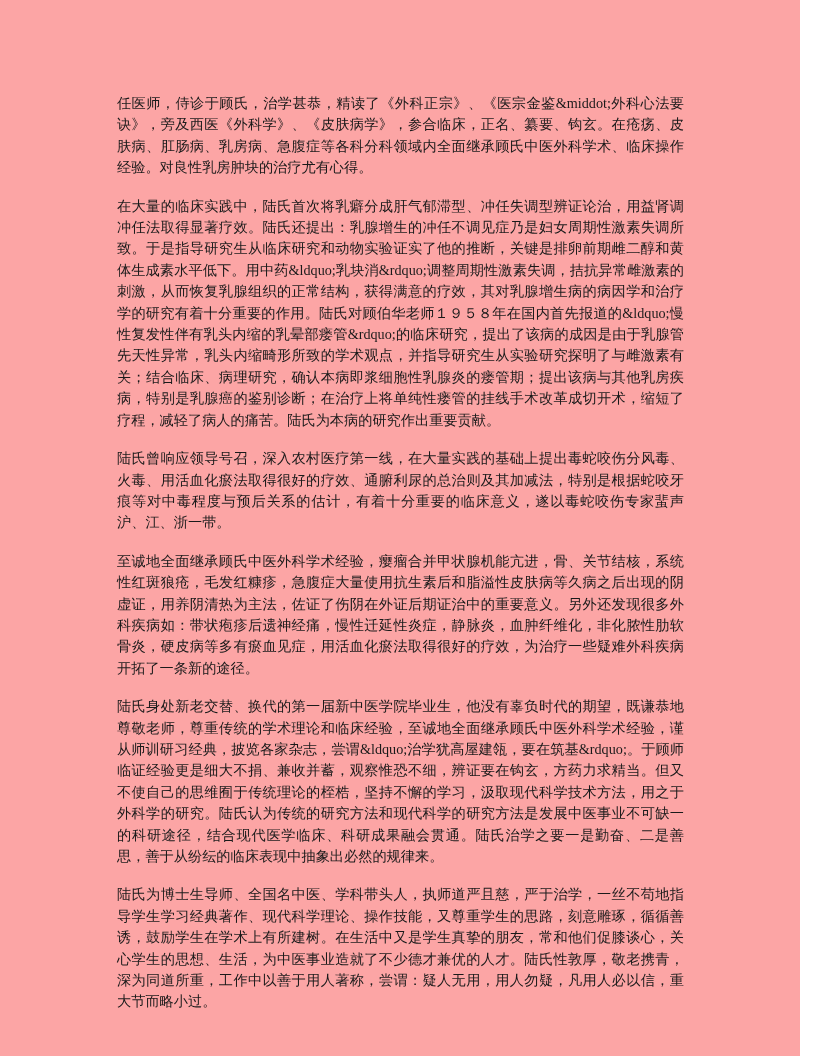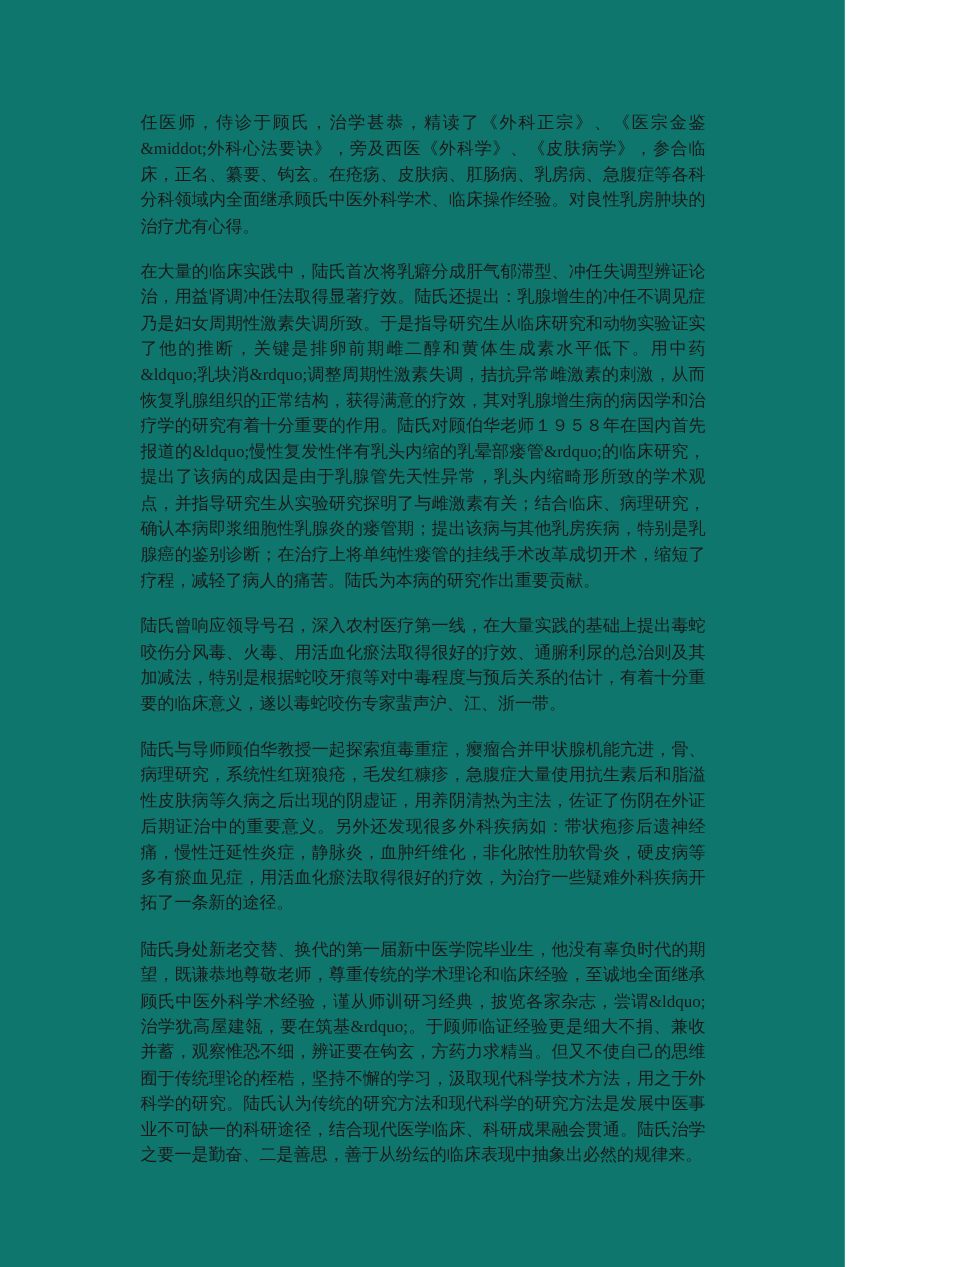--- a/index.html
+++ b/index.html
@@ -3,23 +3,23 @@
 <meta charset="utf-8">
 <style>
   html, body {
     margin: 0;
     padding: 0;
     background: #ffffff;
   }
   .page {
     position: relative;
     box-sizing: border-box;
-    width: 704px;
+    width: 800px;
     height: 1056px;
-    background: #0f766e;
+    background: #fca5a5;
     overflow: hidden;
     padding: 93px 116px 40px 117px;
   }
   .doc-paragraph {
     margin: 0 0 17px 0;
     font-family: "Liberation Serif", "DejaVu Serif", serif;
     font-size: 14.2px;
     line-height: 21.4px;
     color: #1a1a1a;
     text-align: justify;
@@ -28,15 +28,16 @@
     overflow-wrap: break-word;
   }
 </style>
 </head>
 <body>
 
 <div class="page">
   <p class="doc-paragraph">任医师，侍诊于顾氏，治学甚恭，精读了《外科正宗》、《医宗金鉴&amp;middot;外科心法要诀》，旁及西医《外科学》、《皮肤病学》，参合临床，正名、纂要、钩玄。在疮疡、皮肤病、肛肠病、乳房病、急腹症等各科分科领域内全面继承顾氏中医外科学术、临床操作经验。对良性乳房肿块的治疗尤有心得。</p>
   <p class="doc-paragraph">在大量的临床实践中，陆氏首次将乳癖分成肝气郁滞型、冲任失调型辨证论治，用益肾调冲任法取得显著疗效。陆氏还提出：乳腺增生的冲任不调见症乃是妇女周期性激素失调所致。于是指导研究生从临床研究和动物实验证实了他的推断，关键是排卵前期雌二醇和黄体生成素水平低下。用中药&amp;ldquo;乳块消&amp;rdquo;调整周期性激素失调，拮抗异常雌激素的刺激，从而恢复乳腺组织的正常结构，获得满意的疗效，其对乳腺增生病的病因学和治疗学的研究有着十分重要的作用。陆氏对顾伯华老师１９５８年在国内首先报道的&amp;ldquo;慢性复发性伴有乳头内缩的乳晕部瘘管&amp;rdquo;的临床研究，提出了该病的成因是由于乳腺管先天性异常，乳头内缩畸形所致的学术观点，并指导研究生从实验研究探明了与雌激素有关；结合临床、病理研究，确认本病即浆细胞性乳腺炎的瘘管期；提出该病与其他乳房疾病，特别是乳腺癌的鉴别诊断；在治疗上将单纯性瘘管的挂线手术改革成切开术，缩短了疗程，减轻了病人的痛苦。陆氏为本病的研究作出重要贡献。</p>
   <p class="doc-paragraph">陆氏曾响应领导号召，深入农村医疗第一线，在大量实践的基础上提出毒蛇咬伤分风毒、火毒、用活血化瘀法取得很好的疗效、通腑利尿的总治则及其加减法，特别是根据蛇咬牙痕等对中毒程度与预后关系的估计，有着十分重要的临床意义，遂以毒蛇咬伤专家蜚声沪、江、浙一带。</p>
-  <p class="doc-paragraph">陆氏与导师顾伯华教授一起探索疽毒重症，瘿瘤合并甲状腺机能亢进，骨、病理研究，系统性红斑狼疮，毛发红糠疹，急腹症大量使用抗生素后和脂溢性皮肤病等久病之后出现的阴虚证，用养阴清热为主法，佐证了伤阴在外证后期证治中的重要意义。另外还发现很多外科疾病如：带状疱疹后遗神经痛，慢性迁延性炎症，静脉炎，血肿纤维化，非化脓性肋软骨炎，硬皮病等多有瘀血见症，用活血化瘀法取得很好的疗效，为治疗一些疑难外科疾病开拓了一条新的途径。</p>
+  <p class="doc-paragraph">至诚地全面继承顾氏中医外科学术经验，瘿瘤合并甲状腺机能亢进，骨、关节结核，系统性红斑狼疮，毛发红糠疹，急腹症大量使用抗生素后和脂溢性皮肤病等久病之后出现的阴虚证，用养阴清热为主法，佐证了伤阴在外证后期证治中的重要意义。另外还发现很多外科疾病如：带状疱疹后遗神经痛，慢性迁延性炎症，静脉炎，血肿纤维化，非化脓性肋软骨炎，硬皮病等多有瘀血见症，用活血化瘀法取得很好的疗效，为治疗一些疑难外科疾病开拓了一条新的途径。</p>
   <p class="doc-paragraph">陆氏身处新老交替、换代的第一届新中医学院毕业生，他没有辜负时代的期望，既谦恭地尊敬老师，尊重传统的学术理论和临床经验，至诚地全面继承顾氏中医外科学术经验，谨从师训研习经典，披览各家杂志，尝谓&amp;ldquo;治学犹高屋建瓴，要在筑基&amp;rdquo;。于顾师临证经验更是细大不捐、兼收并蓄，观察惟恐不细，辨证要在钩玄，方药力求精当。但又不使自己的思维囿于传统理论的桎梏，坚持不懈的学习，汲取现代科学技术方法，用之于外科学的研究。陆氏认为传统的研究方法和现代科学的研究方法是发展中医事业不可缺一的科研途径，结合现代医学临床、科研成果融会贯通。陆氏治学之要一是勤奋、二是善思，善于从纷纭的临床表现中抽象出必然的规律来。</p>
+  <p class="doc-paragraph">陆氏为博士生导师、全国名中医、学科带头人，执师道严且慈，严于治学，一丝不苟地指导学生学习经典著作、现代科学理论、操作技能，又尊重学生的思路，刻意雕琢，循循善诱，鼓励学生在学术上有所建树。在生活中又是学生真挚的朋友，常和他们促膝谈心，关心学生的思想、生活，为中医事业造就了不少德才兼优的人才。陆氏性敦厚，敬老携青，深为同道所重，工作中以善于用人著称，尝谓：疑人无用，用人勿疑，凡用人必以信，重大节而略小过。</p>
 </div>
 
 </body></html>

